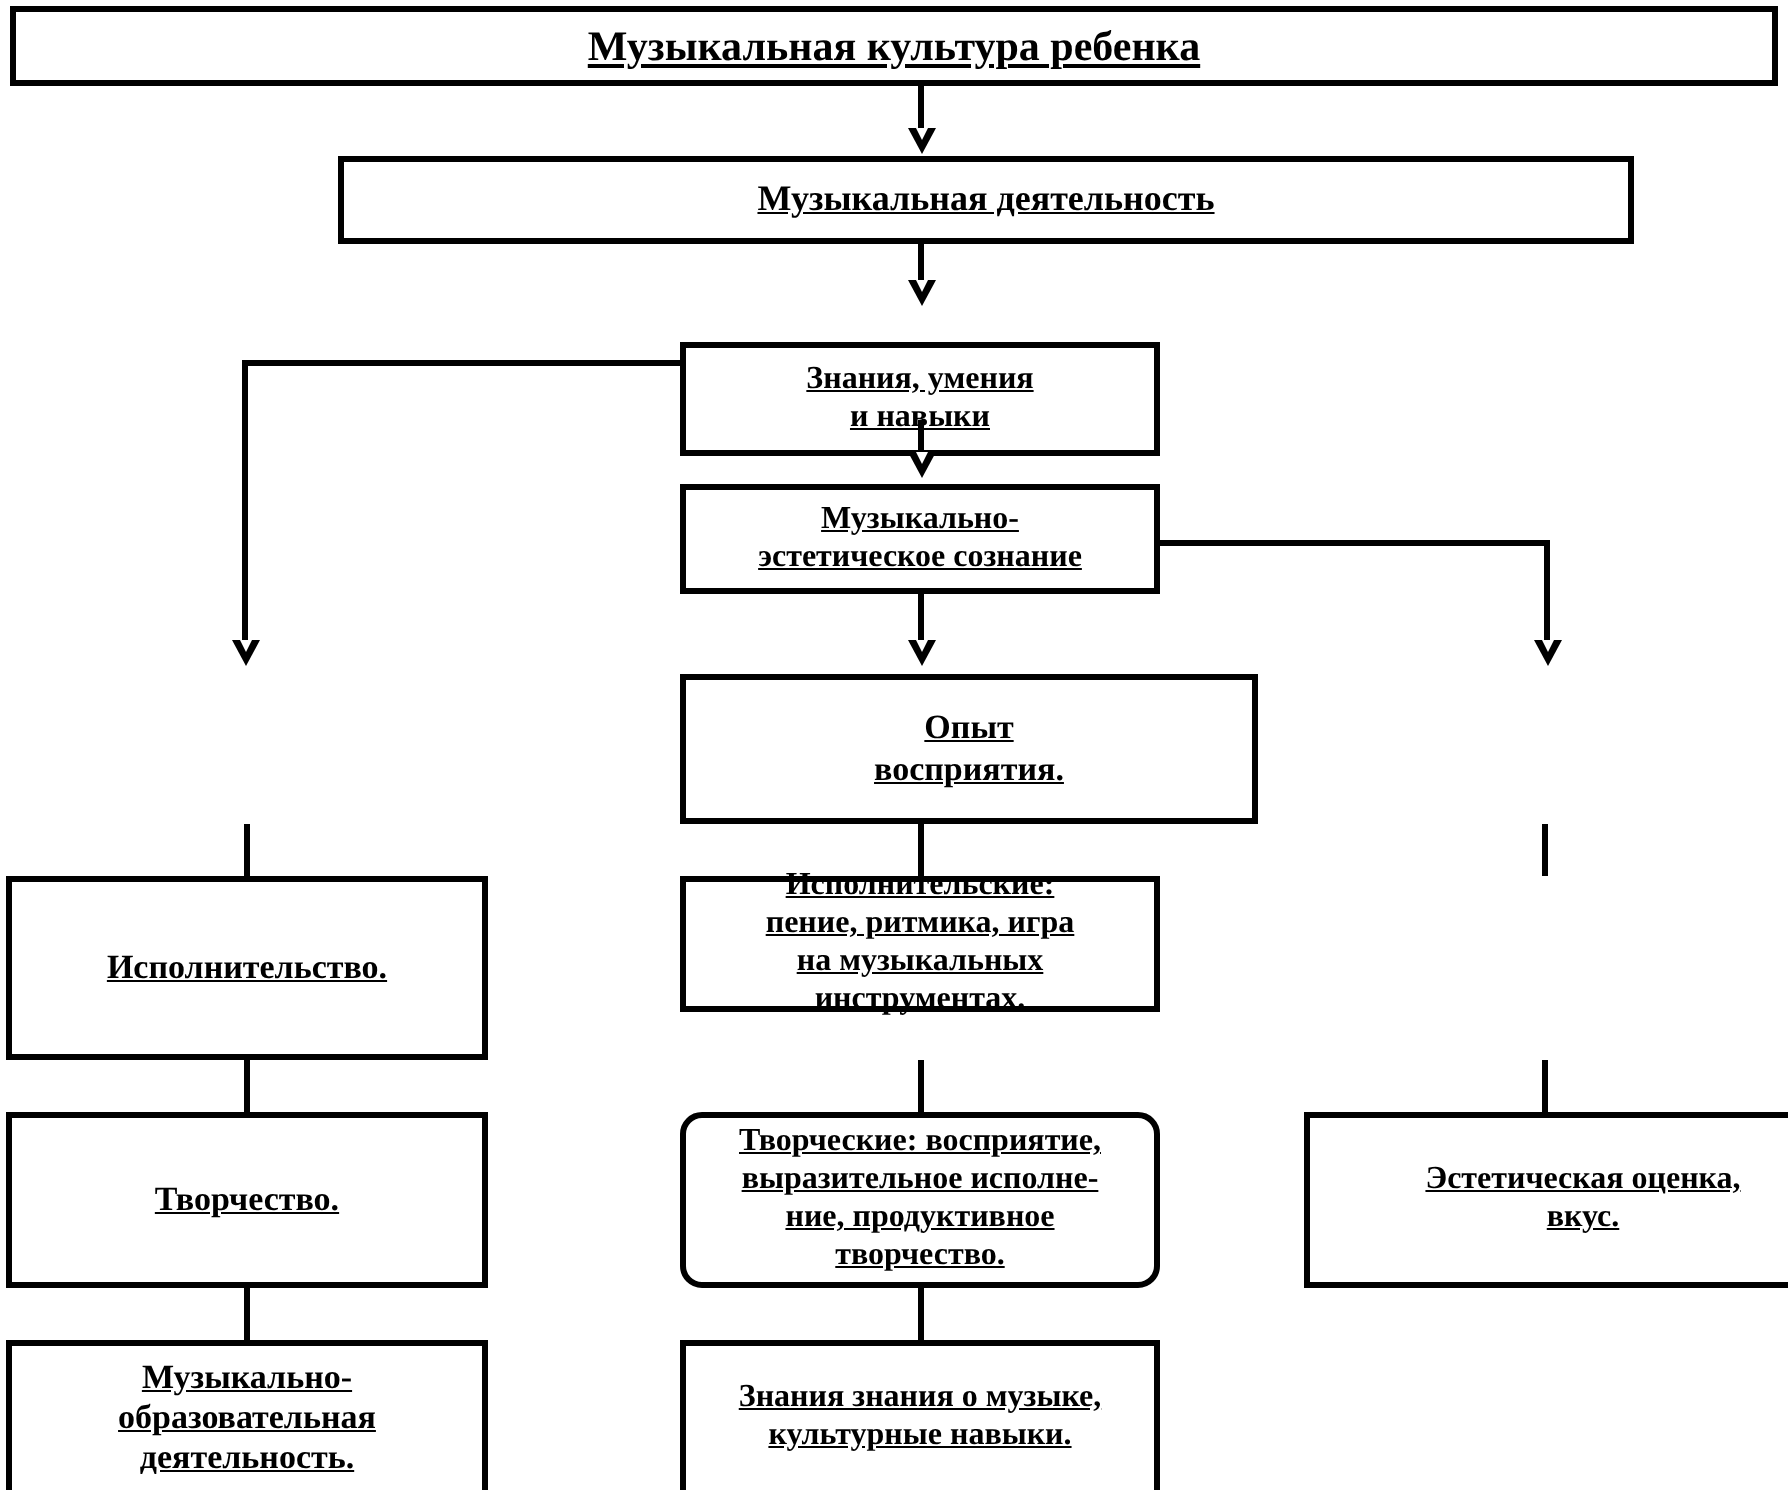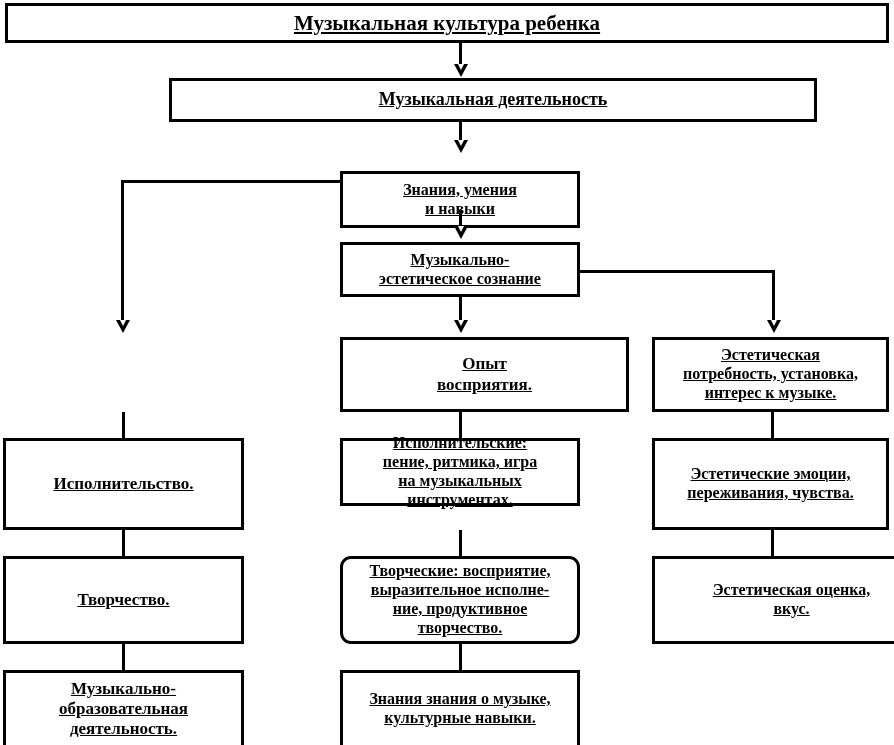--- a/index.html
+++ b/index.html
@@ -157,31 +157,22 @@
 ние, продуктивное
 творчество.</span>
   </div>
   <div class="vline" style="left:459px; top:644px; height:26px;"></div>
 
   <div class="node t-colsm" style="left:340px; top:670px; width:240px; height:78px;">
     <span class="txt">Знания знания о музыке,
 культурные навыки.</span>
   </div>
 
-  <div class="node t-colsm" style="left:652px; top:337px; width:237px; height:75px;">
-    <span class="txt">Эстетическая
-потребность, установка,
-интерес к музыке.</span>
-  </div>
   <div class="vline" style="left:771px; top:412px; height:26px;"></div>
 
-  <div class="node t-colsm" style="left:652px; top:438px; width:237px; height:92px;">
-    <span class="txt">Эстетические эмоции,
-переживания, чувства.</span>
-  </div>
   <div class="vline" style="left:771px; top:530px; height:26px;"></div>
 
   <div class="node t-colsm" style="left:652px; top:556px; width:279px; height:88px;">
     <span class="txt">Эстетическая оценка,
 вкус.</span>
   </div>
 
 </div>
 
 </body></html>

